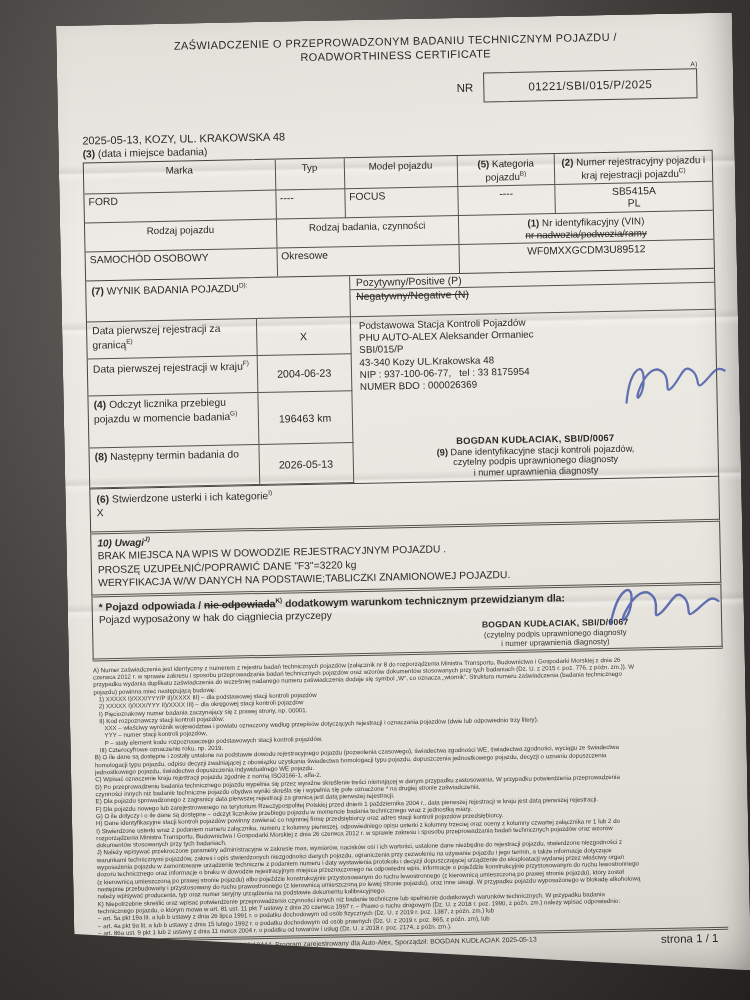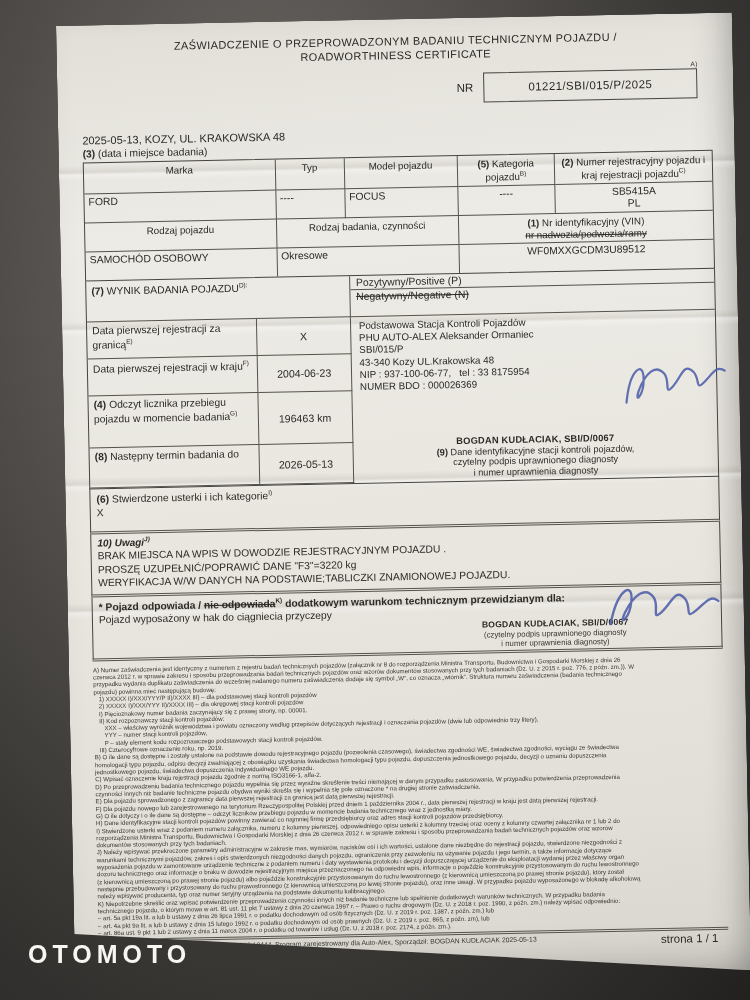--- a/index.html
+++ b/index.html
@@ -239,14 +239,13 @@
 – art. 86a ust. 9 pkt 1 lub 2 ustawy z dnia 11 marca 2004 r. o podatku od towarów i usług (Dz. U. z 2018 r. poz. 2174, z późn. zm.).</div>
 
       <div class="footer">
         <div class="foot-left">Druk: DMS JBR v. 2025 © JBR Sp. z o.o. 3.39.820.12444, Program zarejestrowany dla Auto-Alex, Sporządził: BOGDAN KUDŁACIAK 2025-05-13
 10:57:45</div>
         <div class="foot-page">strona 1 / 1</div>
       </div>
     </div>
   </div>
 
-  <div class="watermark">OTOMOTO</div>
 </div>
 
 </body></html>

